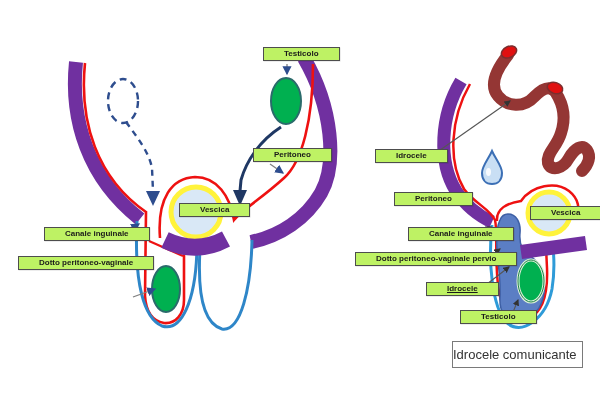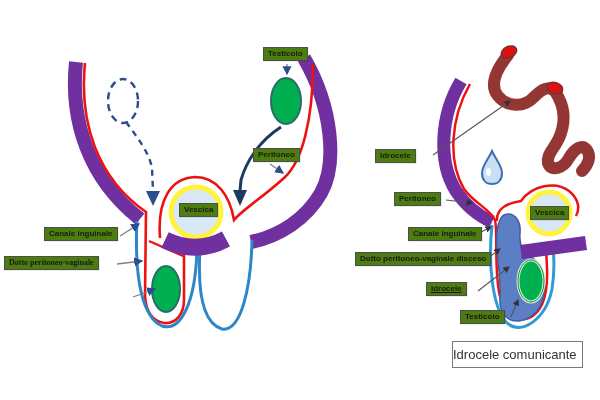--- a/index.html
+++ b/index.html
@@ -6,23 +6,23 @@
   body { font-family:"Liberation Sans", sans-serif; background:#ffffff; }
   .stage {
     position:relative; width:600px; height:400px;
     background:#ffffff; overflow:hidden;
   }
   .stage svg { position:absolute; left:0; top:0; }
   .lbl {
     position:absolute;
     font:bold 8px/1.3 "Liberation Sans", sans-serif;
     color:#1a1a1a;
-    background:#4d7c0f;
+    background:#bef264;
     border:1px solid #4d4d4d;
-    padding:1px 4px;
+    padding:1px 20px;
     white-space:nowrap;
     box-shadow:0.5px 0.5px 0 rgba(0,0,0,0.15);
   }
   .caption {
     position:absolute;
     left:452px; top:341px; width:129px; height:25px;
     font:13px/25px "Liberation Sans", sans-serif;
     color:#333333;
     background:#ffffff;
     border:1px solid #7a7a7a;
@@ -118,25 +118,25 @@
         <line x1="478" y1="291" x2="509" y2="267" marker-end="url(#ahDark)"></line>
         <line x1="511" y1="317" x2="518" y2="300" marker-end="url(#ahDark)"></line>
       </g>
     </g>
   </svg>
 
   <div class="lbl" style="left:263px; top:47px;">Testicolo</div>
   <div class="lbl" style="left:253px; top:148px;">Peritoneo</div>
   <div class="lbl" style="left:179px; top:203px;">Vescica</div>
   <div class="lbl" style="left:44px;  top:227px;">Canale inguinale</div>
-  <div class="lbl" style="left:4px;  top:256px;font-family:Liberation Serif, serif;">Dotto peritoneo-vaginale</div>
+  <div class="lbl" style="left:18px;  top:256px;">Dotto peritoneo-vaginale</div>
 
   <div class="lbl" style="left:375px; top:149px;">Idrocele</div>
   <div class="lbl" style="left:394px; top:192px;">Peritoneo</div>
   <div class="lbl" style="left:530px; top:206px;">Vescica</div>
   <div class="lbl" style="left:408px; top:227px;">Canale inguinale</div>
-  <div class="lbl" style="left:355px; top:252px;">Dotto peritoneo-vaginale disceso</div>
+  <div class="lbl" style="left:355px; top:252px;">Dotto peritoneo-vaginale pervio</div>
   <div class="lbl" style="left:426px; top:282px;text-decoration:underline;">Idrocele</div>
   <div class="lbl" style="left:460px; top:310px;">Testicolo</div>
 
   <div class="caption">Idrocele comunicante</div>
 
 </div>
 
 </body></html>

